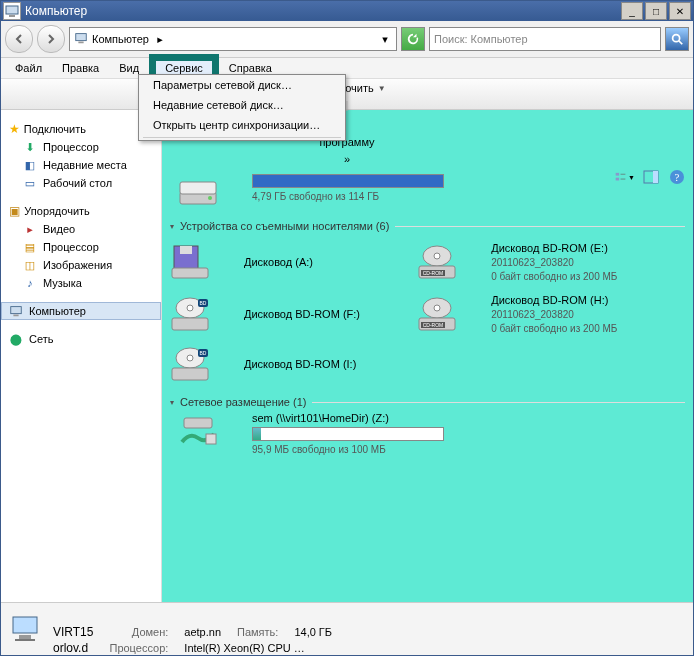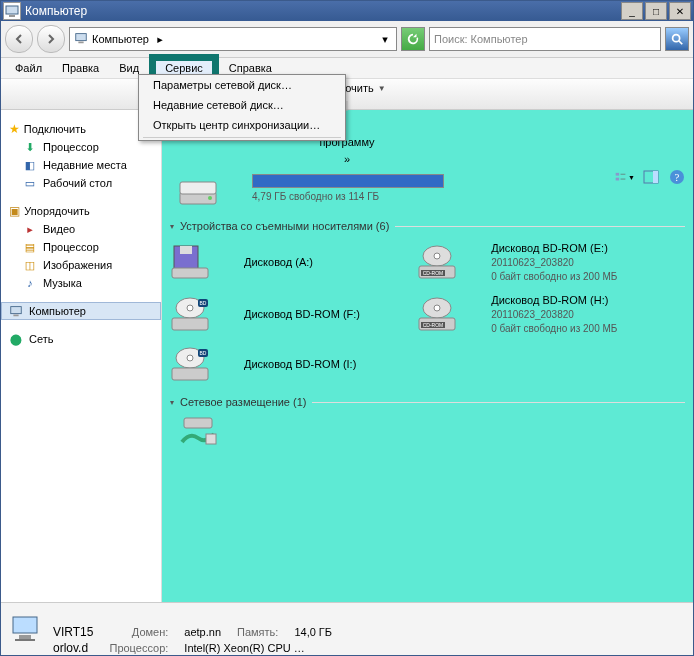--- a/index.html
+++ b/index.html
@@ -350,20 +350,27 @@
       </div>
 
       <div class="drive-row">
         <div class="drive-icon">
           <svg viewBox="0 0 40 36">
               <rect x="6" y="6" width="28" height="10" rx="2" fill="#ccc" stroke="#888"></rect>
               <path d="M4 30 Q12 20 20 26 Q28 32 36 22" stroke="#3a7" stroke-width="4" fill="none"></path>
               <rect x="28" y="22" width="10" height="10" fill="#ddd" stroke="#888"></rect>
             </svg>
         </div>
+        <div class="drive-info">
+          <div class="drive-name">sem (\\virt101\HomeDir) (Z:)</div>
+          <div class="drive-bar">
+              <div class="used" id="netbar" style="width: 4%;"></div>
+            </div>
+          <div class="drive-sub">95,9 МБ свободно из 100 МБ</div>
+        </div>
       </div>
 
     </div>
   </div>
 
   <div class="statusbar">
     <div class="status-icon">
       <svg width="36" height="36" viewBox="0 0 36 36">
           <rect x="4" y="6" width="24" height="16" fill="#bdf" stroke="#468"></rect>
           <rect x="10" y="24" width="12" height="4" fill="#999"></rect>

